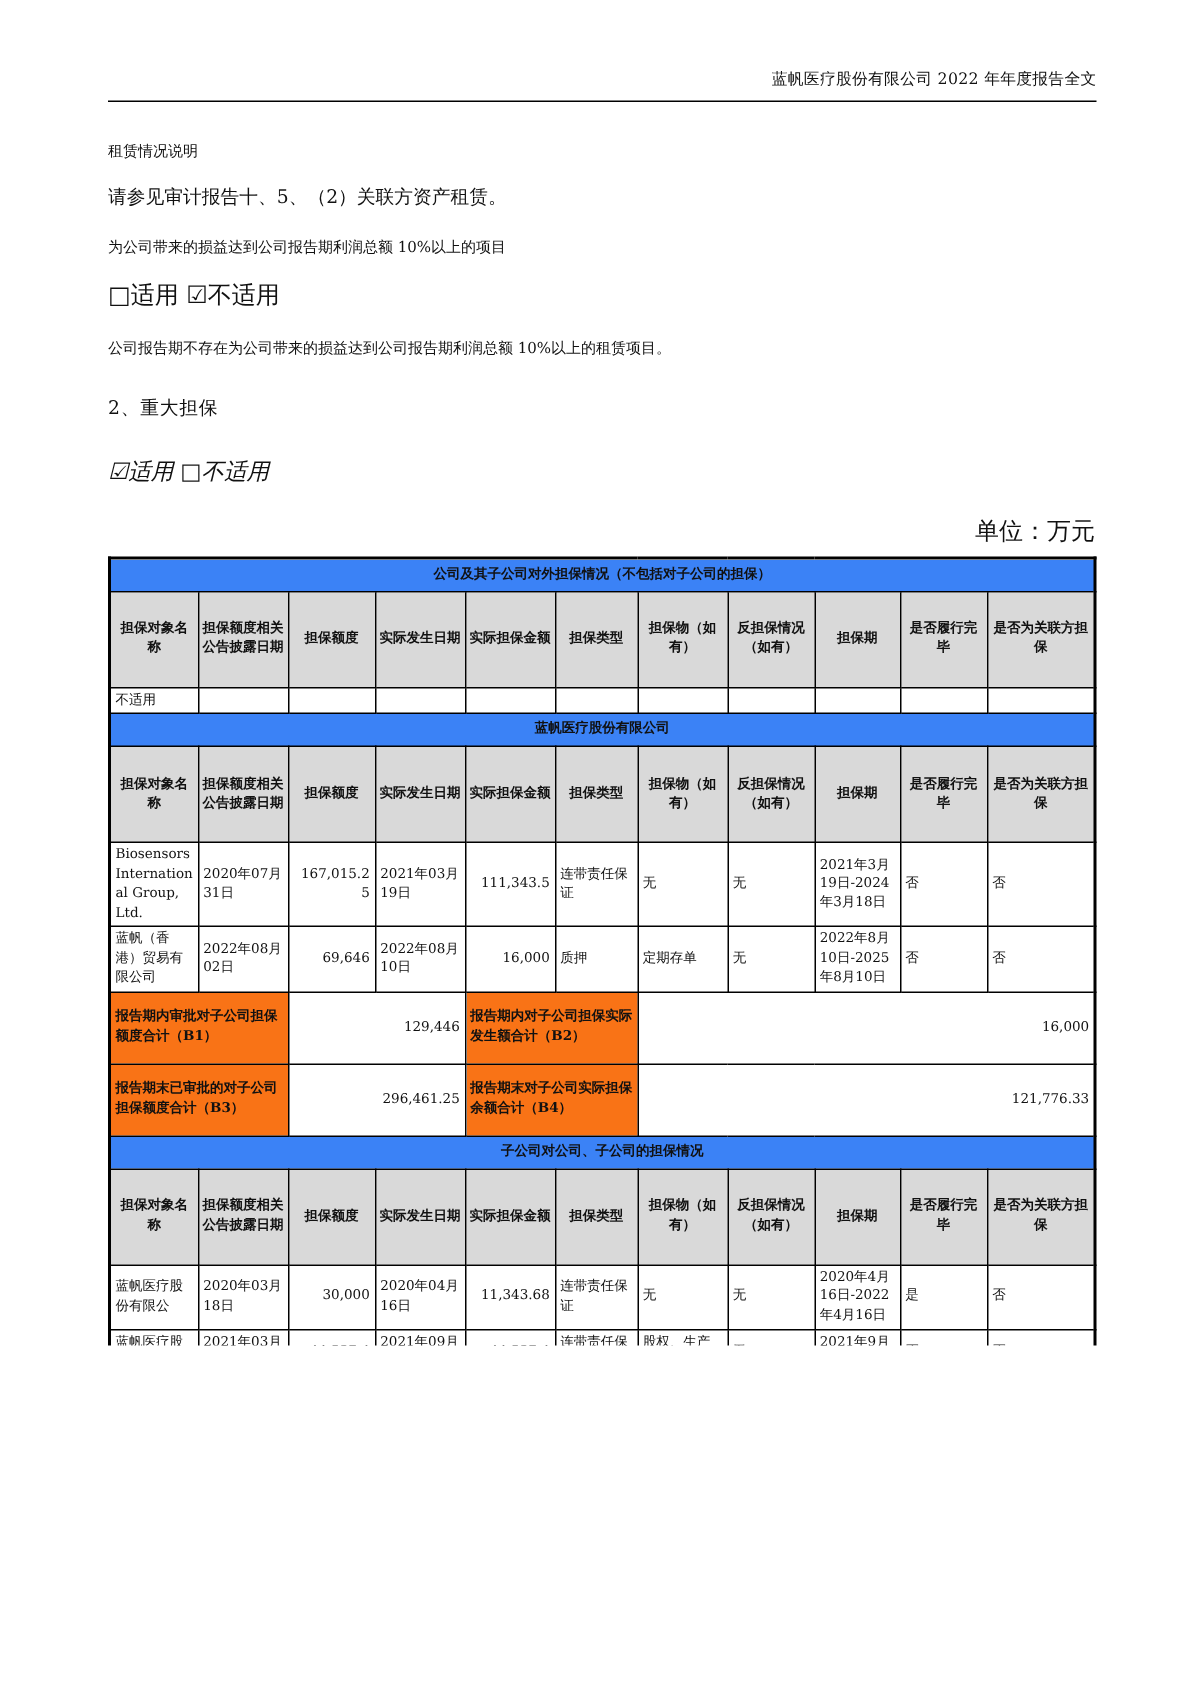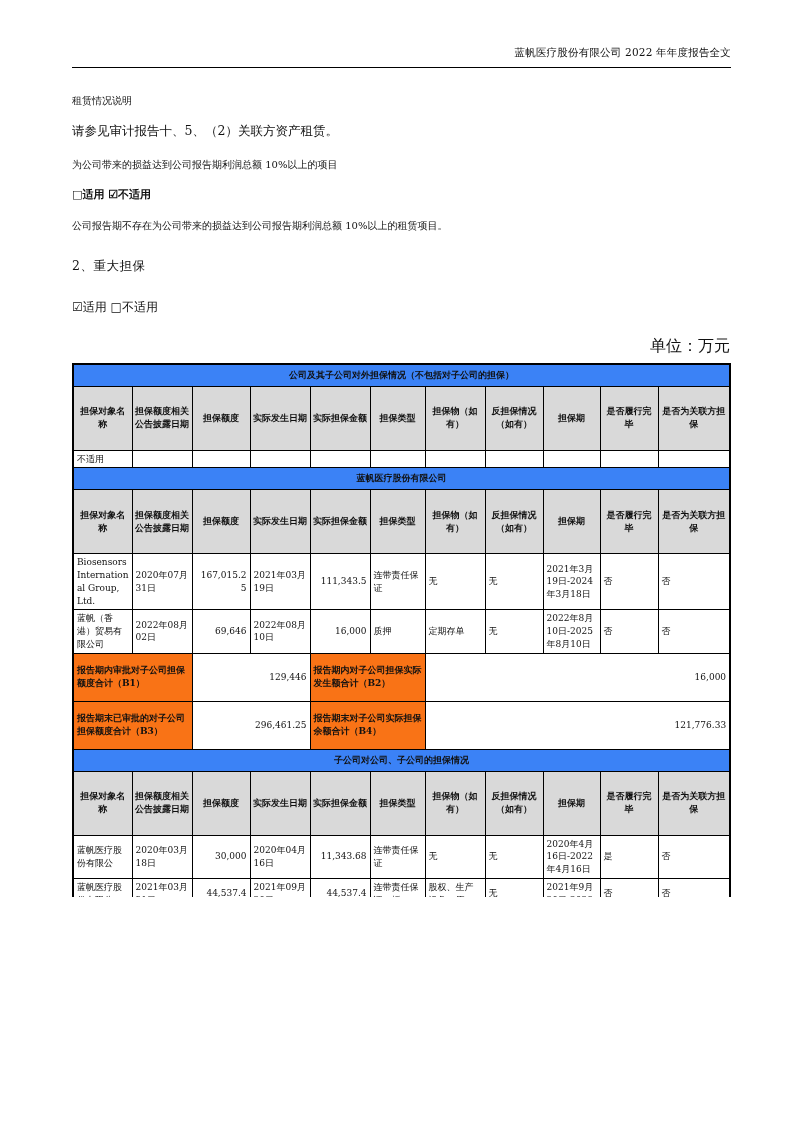--- a/index.html
+++ b/index.html
@@ -9,24 +9,24 @@
 
   .header { padding:46px 63px 0 72px; }
   .header-title { text-align:right; font-size:10.5px; letter-spacing:.2px; }
   .header-rule { border-bottom:1.5px solid #000; margin-top:7px; }
 
   .content { padding:0 64px 0 72px; }
 
   .t-note   { font-size:10px;   margin-top:26px; }
   .t-ref    { font-size:12.5px; margin-top:15px; }
   .t-body   { font-size:10px;   margin-top:18px; }
-  .t-check  { font-size:11px; margin-top:15px;font-weight:bold; }
+  .t-check  { font-size:16px; margin-top:15px; }
   .t-note2  { font-size:10px;   margin-top:17px; }
   .h-sec    { font-size:12.5px; font-weight:normal; margin-top:25px; letter-spacing:.5px; }
-  .t-check2 { font-size:12px;   margin-top:24px; }
+  .t-check2 { font-size:15px;   margin-top:24px;font-style:italic; }
   .unit     { font-size:16px;   margin-top:20px; text-align:right; }
 
   table.guarantee { border-collapse:collapse; table-layout:fixed; width:657px;
     margin-top:6px; border:2px solid #000; font-size:9px; line-height:1.42; }
   table.guarantee td { border:1px solid #000; vertical-align:middle;
     padding:2px 3px; word-wrap:break-word; overflow:hidden; }
   td.sec  { background:#3b82f6; text-align:center; font-weight:bold; height:22px; }
   tr.head td { background:#d9d9d9; text-align:center; font-weight:bold; height:64px; padding:2px 2px; }
   td.txt { text-align:left; }
   td.num { text-align:right; }

